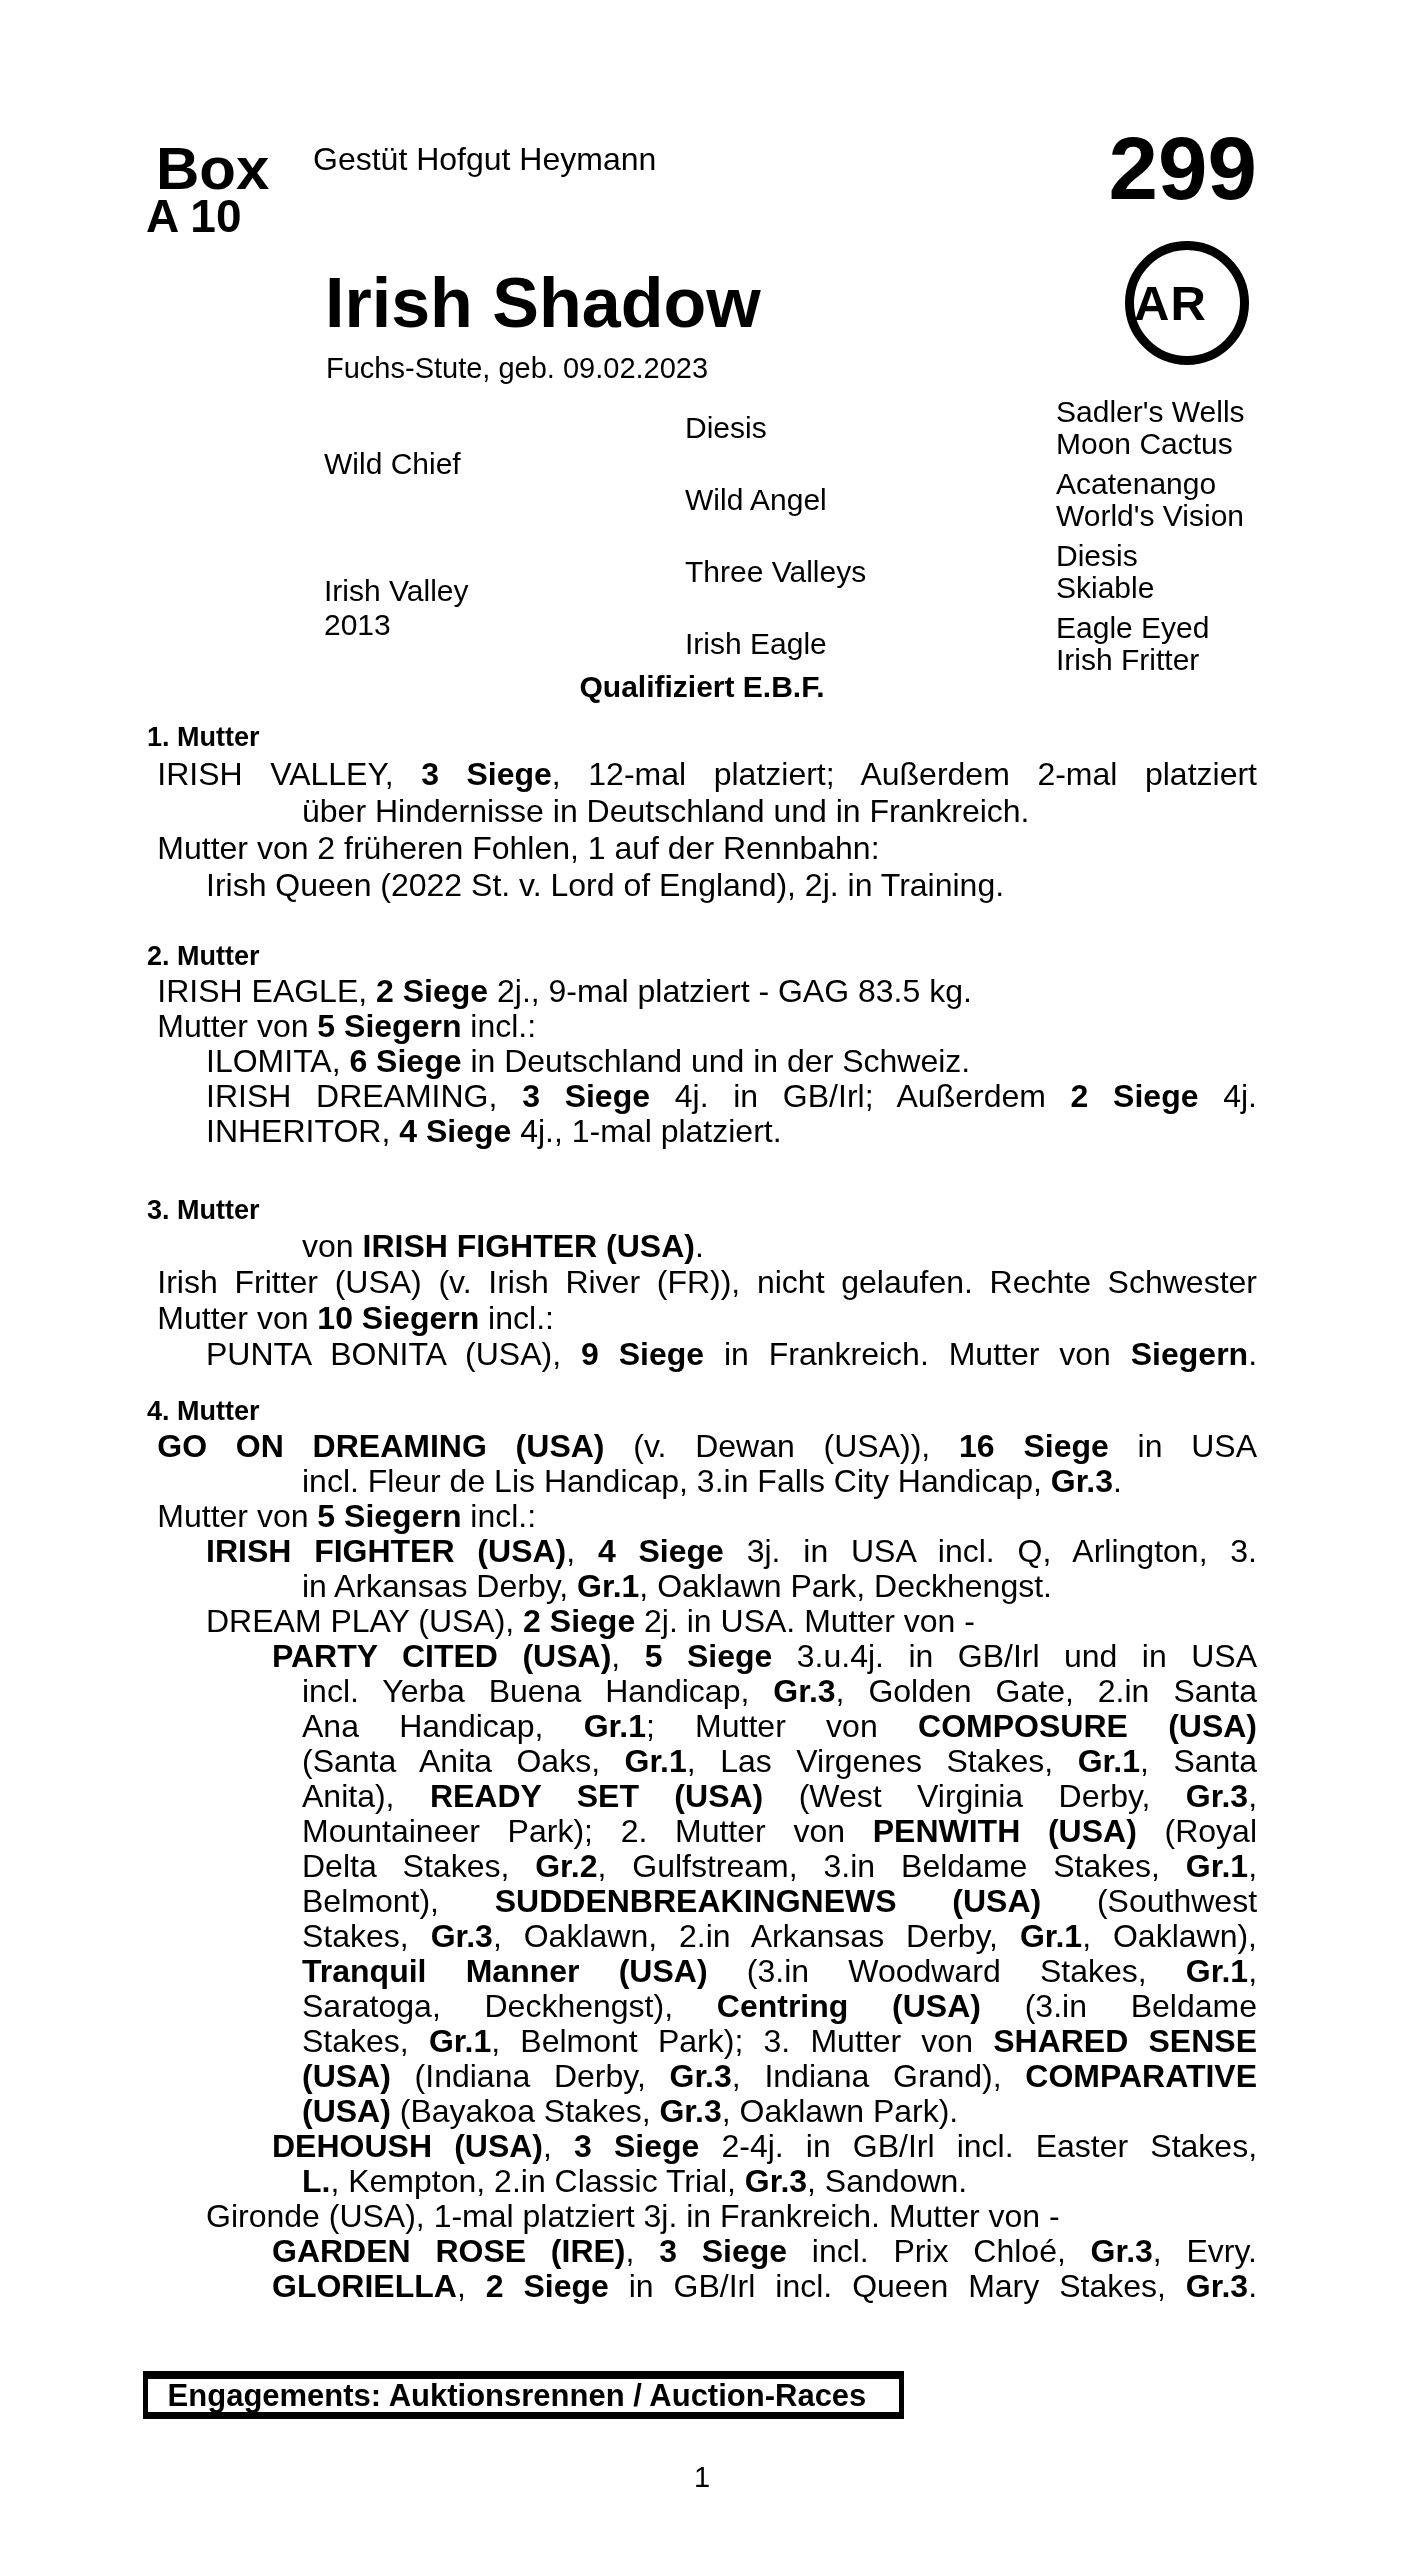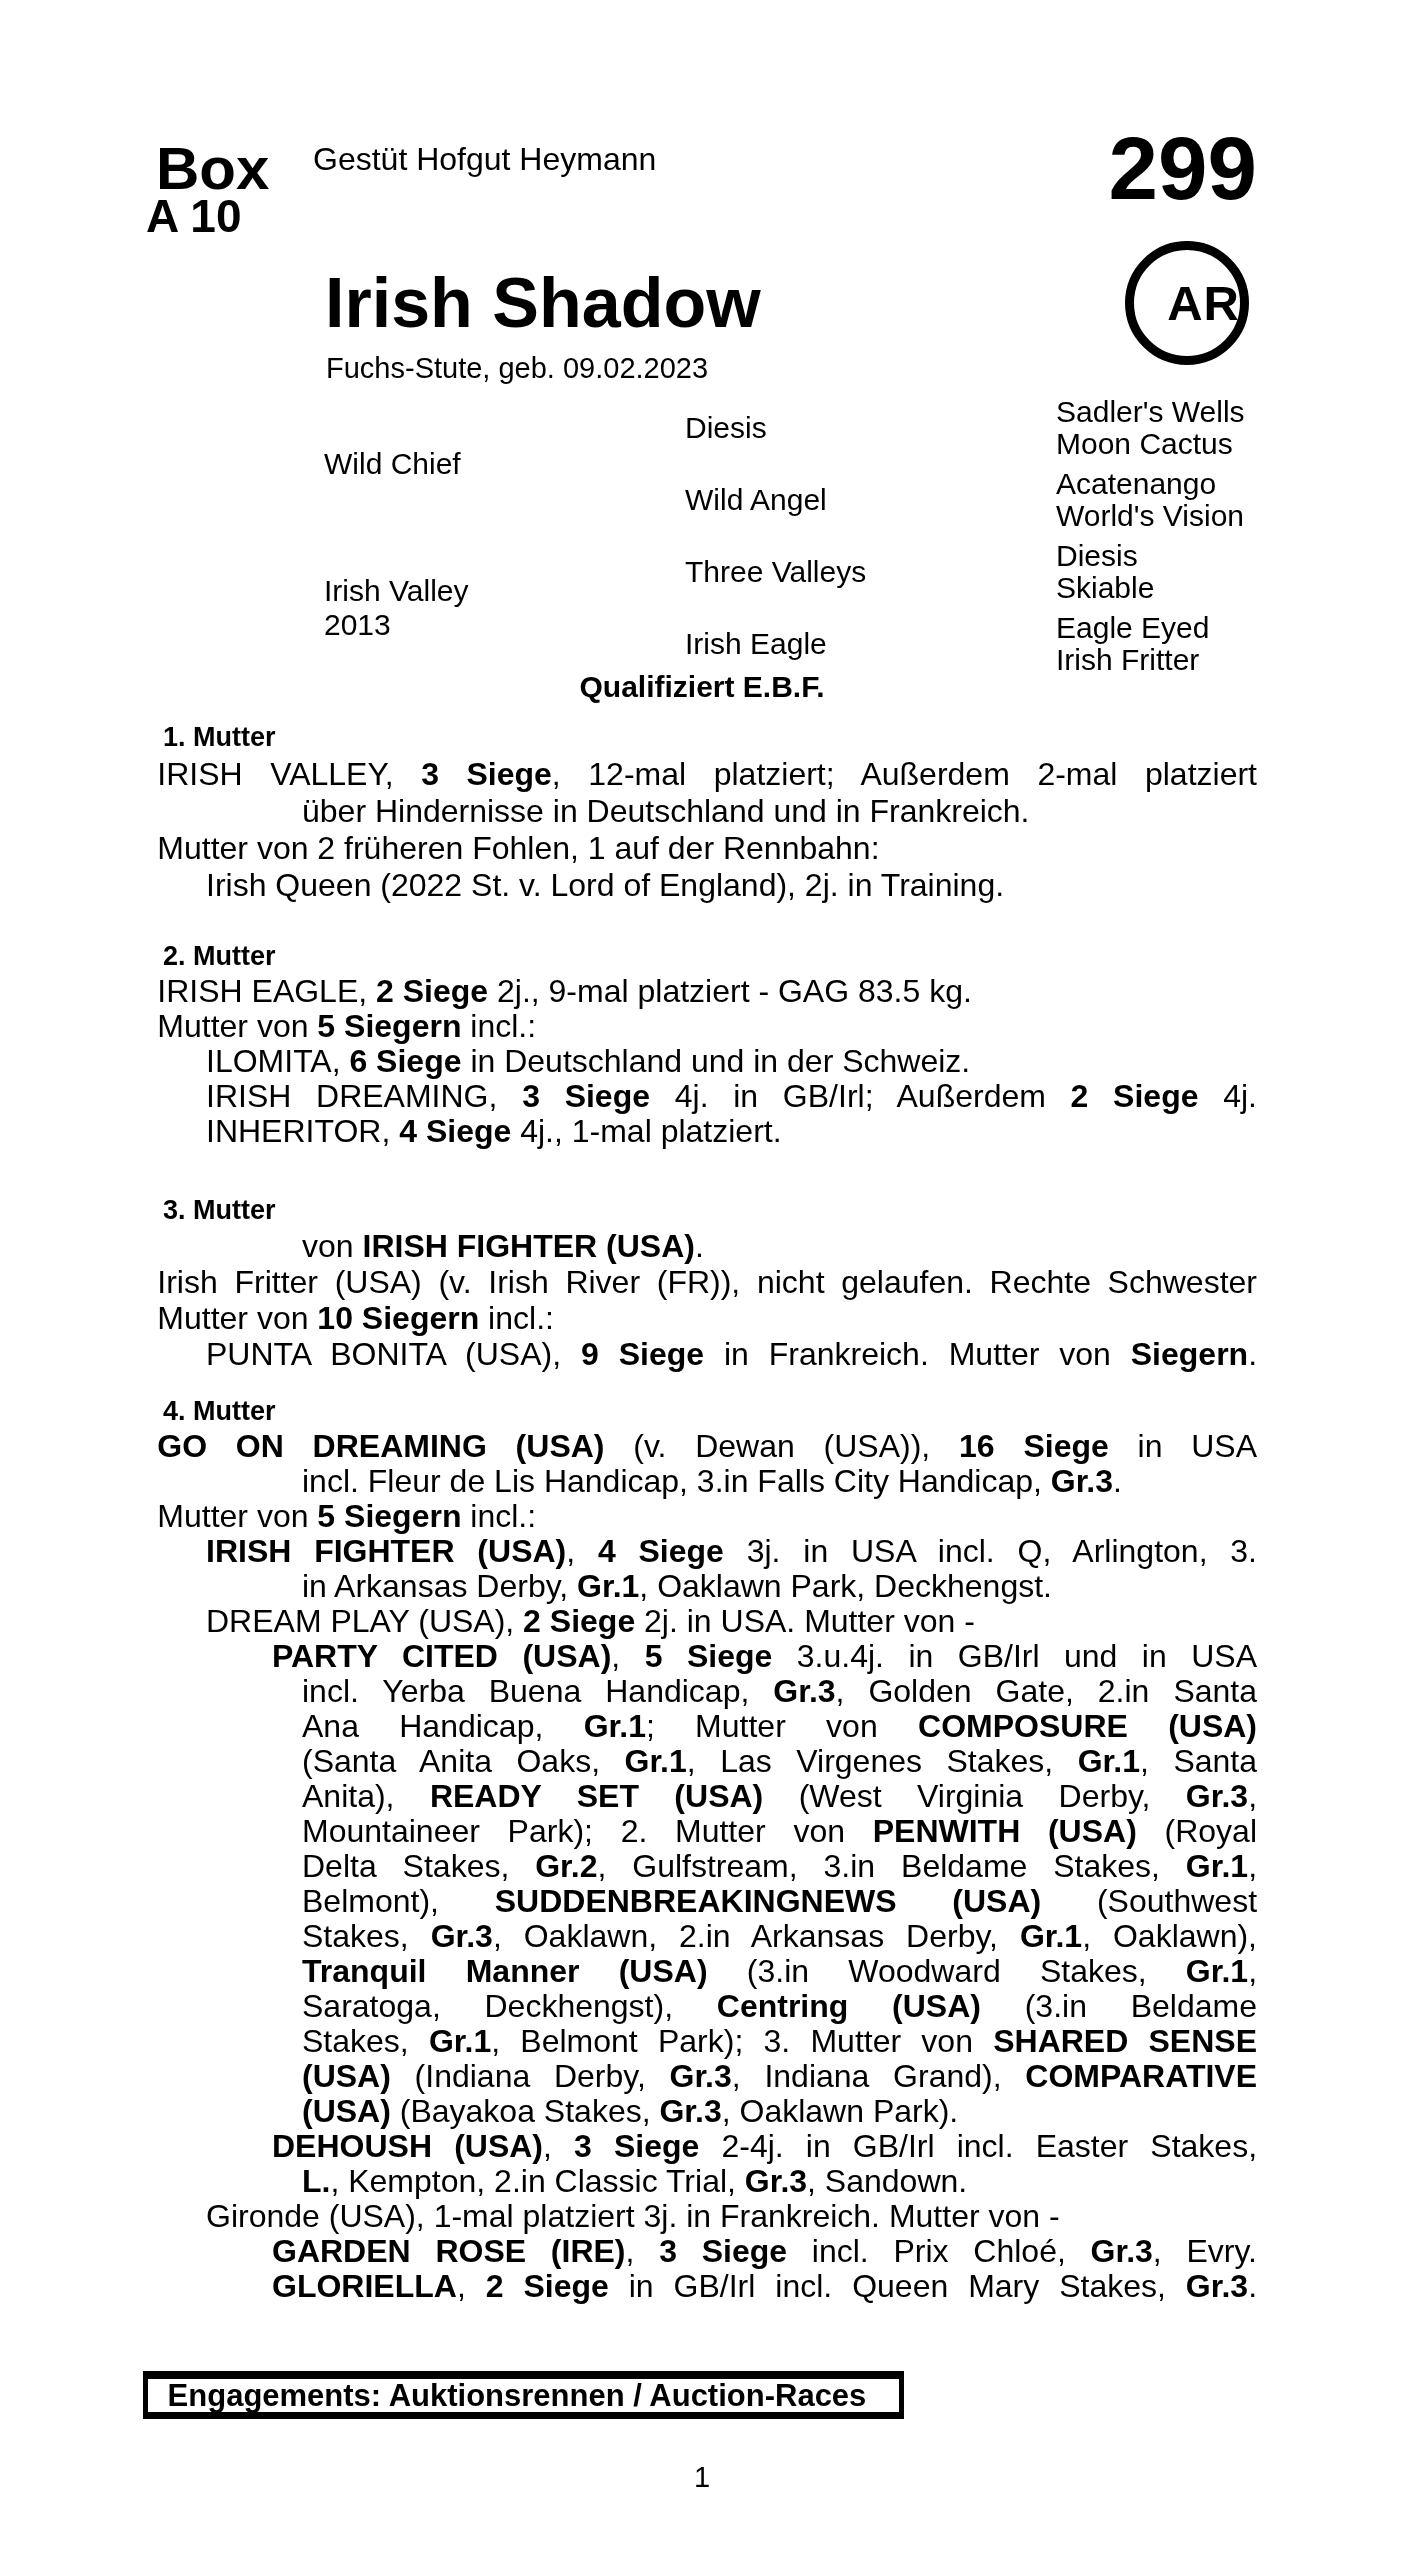--- a/index.html
+++ b/index.html
@@ -14,35 +14,35 @@
   
   .box-label   { left:156px; top:137px;  font-size:60px;  font-weight:bold; line-height:1.05; white-space:nowrap; }
   .box-number  { left:146px; top:192px;  font-size:46px;  font-weight:bold; line-height:1.05; white-space:nowrap; }
   .consignor   { left:313px; top:142px;  font-size:32px;  line-height:1.1;  white-space:nowrap; }
   .lot-number  { right:147px; top:124px; font-size:89px; font-weight:bold; line-height:1.0;  white-space:nowrap; }
   .horse-name  { left:325px; top:267px;  font-size:70px; font-weight:bold; line-height:1.05; white-space:nowrap; }
   .horse-details{ left:326px; top:353px; font-size:29px;  line-height:1.1;  white-space:nowrap; }
   .brand-circle{
     left:1125px; top:241px; width:124px; height:124px;
     border:9.3px solid #000; border-radius:50%;
-    box-sizing:border-box; display:flex; align-items:center; justify-content:flex-end;
+    box-sizing:border-box; display:flex; align-items:center; justify-content:flex-start;
     font-size:49px; font-weight:bold; letter-spacing:1px;
   }
 
   
   .ped { font-size:30px; line-height:35px; white-space:nowrap; }
   .g1 { left:324px; }
   .g2 { left:685px; }
   .g3 { left:1056px; }
   .qualification { left:147px; top:669px; width:1110px; text-align:center;
                    font-size:30px; font-weight:bold; line-height:35px; }
 
   
   .section { position:absolute; left:147px; width:1110px; }
-  .sec-heading { font-size:27px; font-weight:bold; line-height:var(--lh);margin-left:16px; }
+  .sec-heading { font-size:27px; font-weight:bold; line-height:var(--lh); }
   .line { font-size:32px; line-height:var(--lh); }
   .line.left { white-space:nowrap; }
   .line.just { text-align:justify; text-align-last:justify; }
   .line b { font-weight:bold; }
   .i0 { margin-left:10.3px; }
   .i1 { margin-left:59px; }
   .i2 { margin-left:125px; }
   .i3 { margin-left:155px; }
 
   

